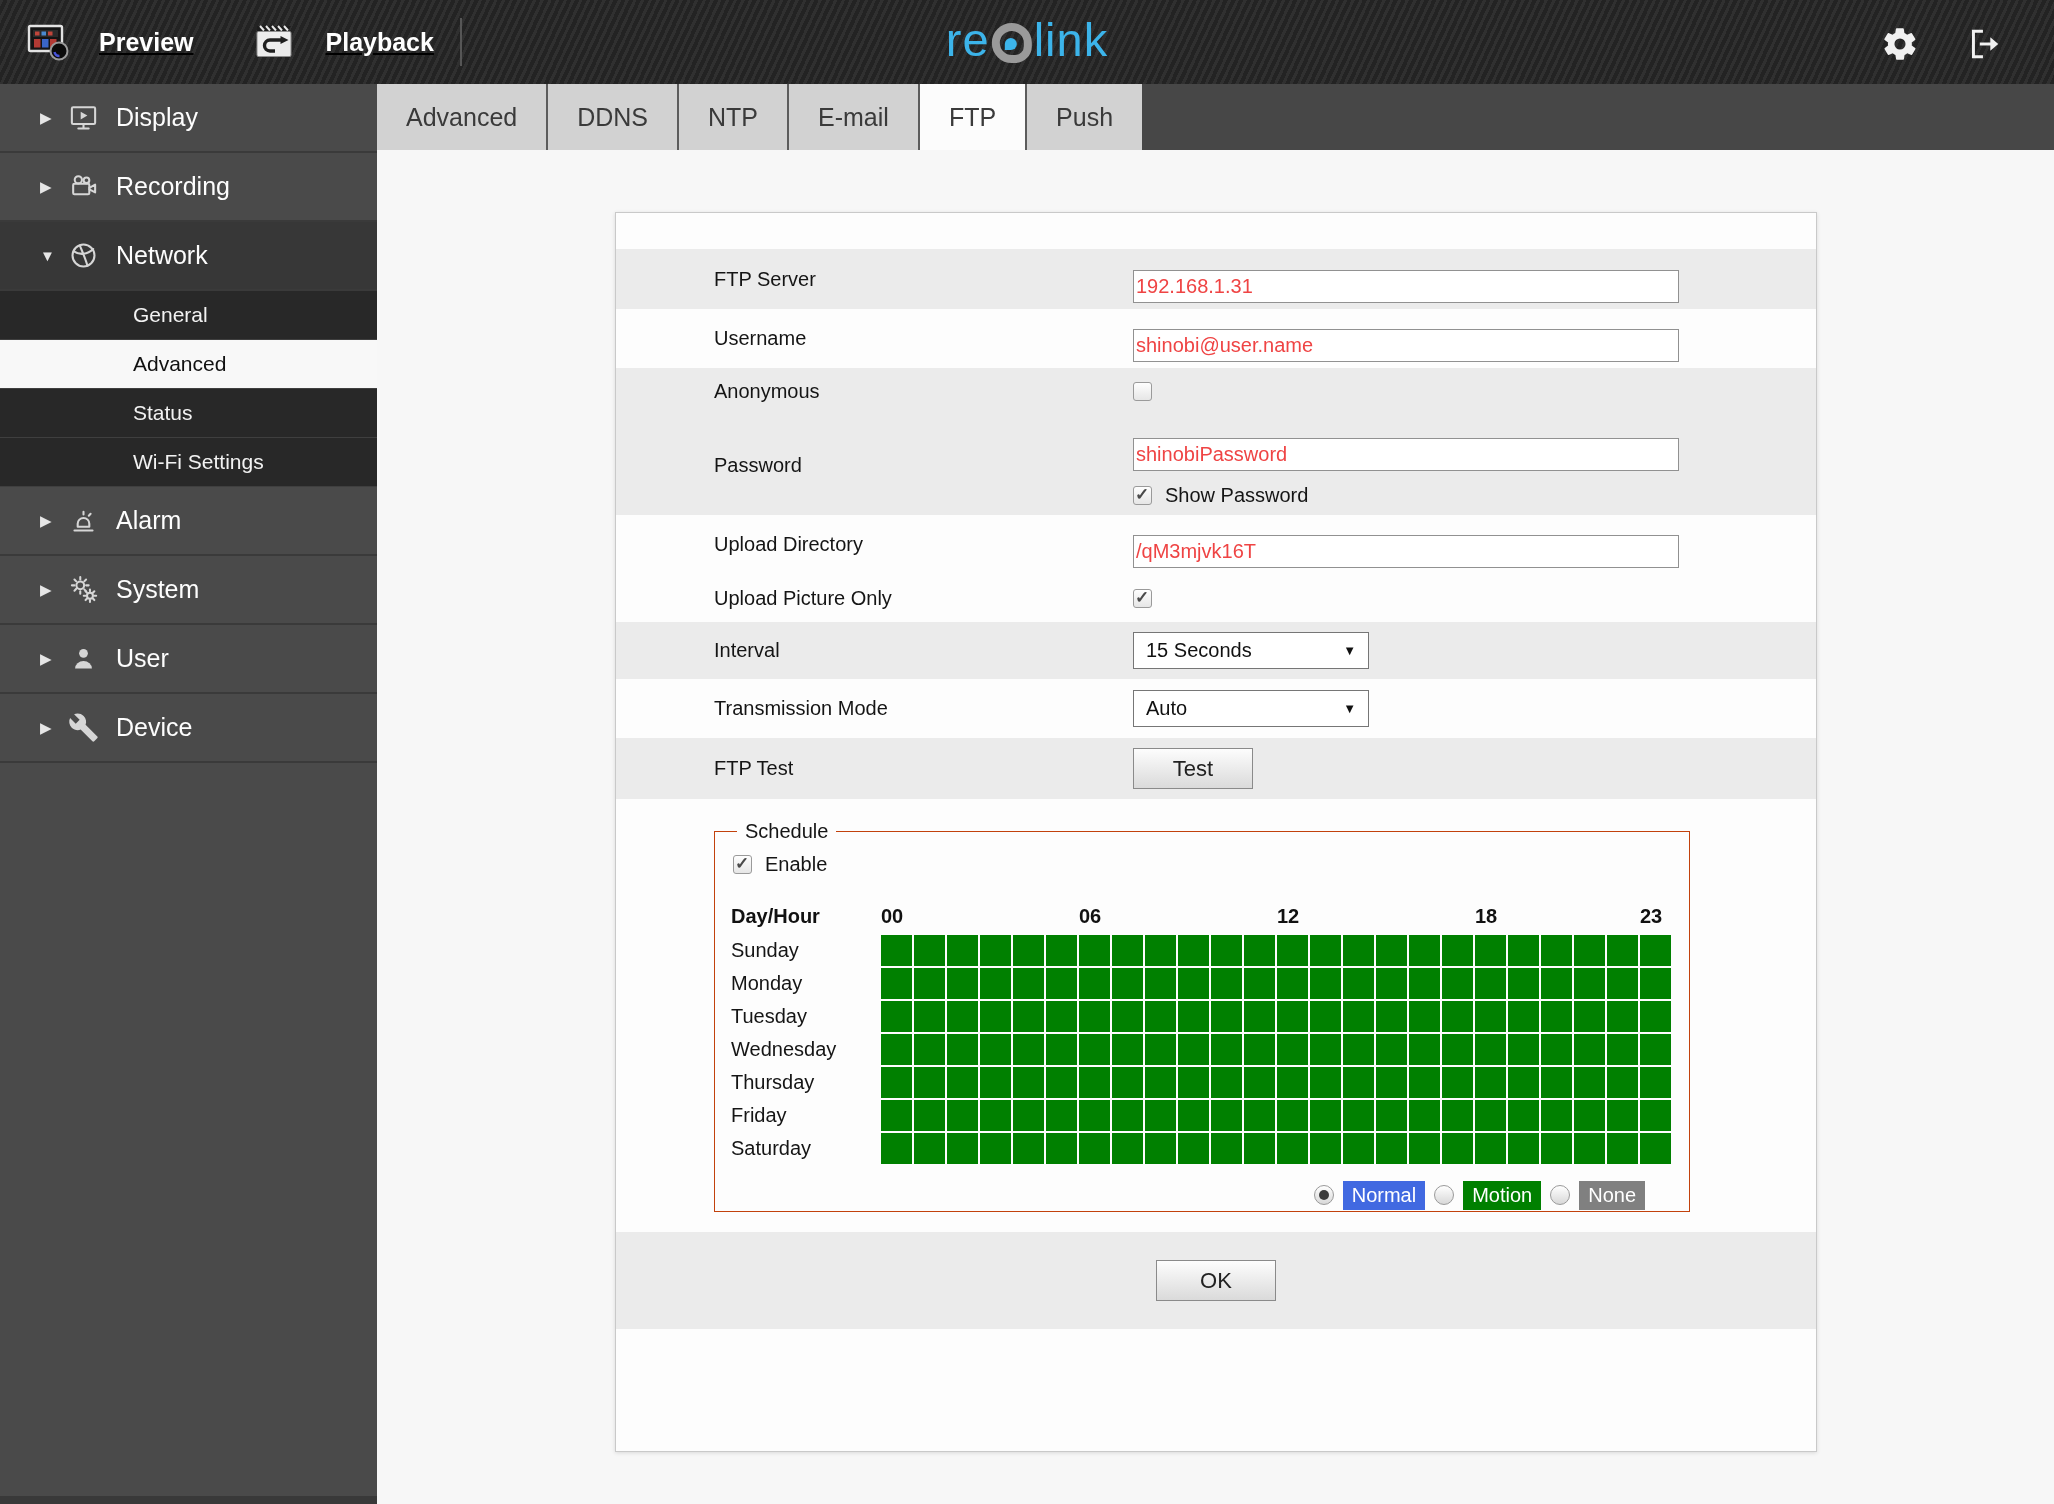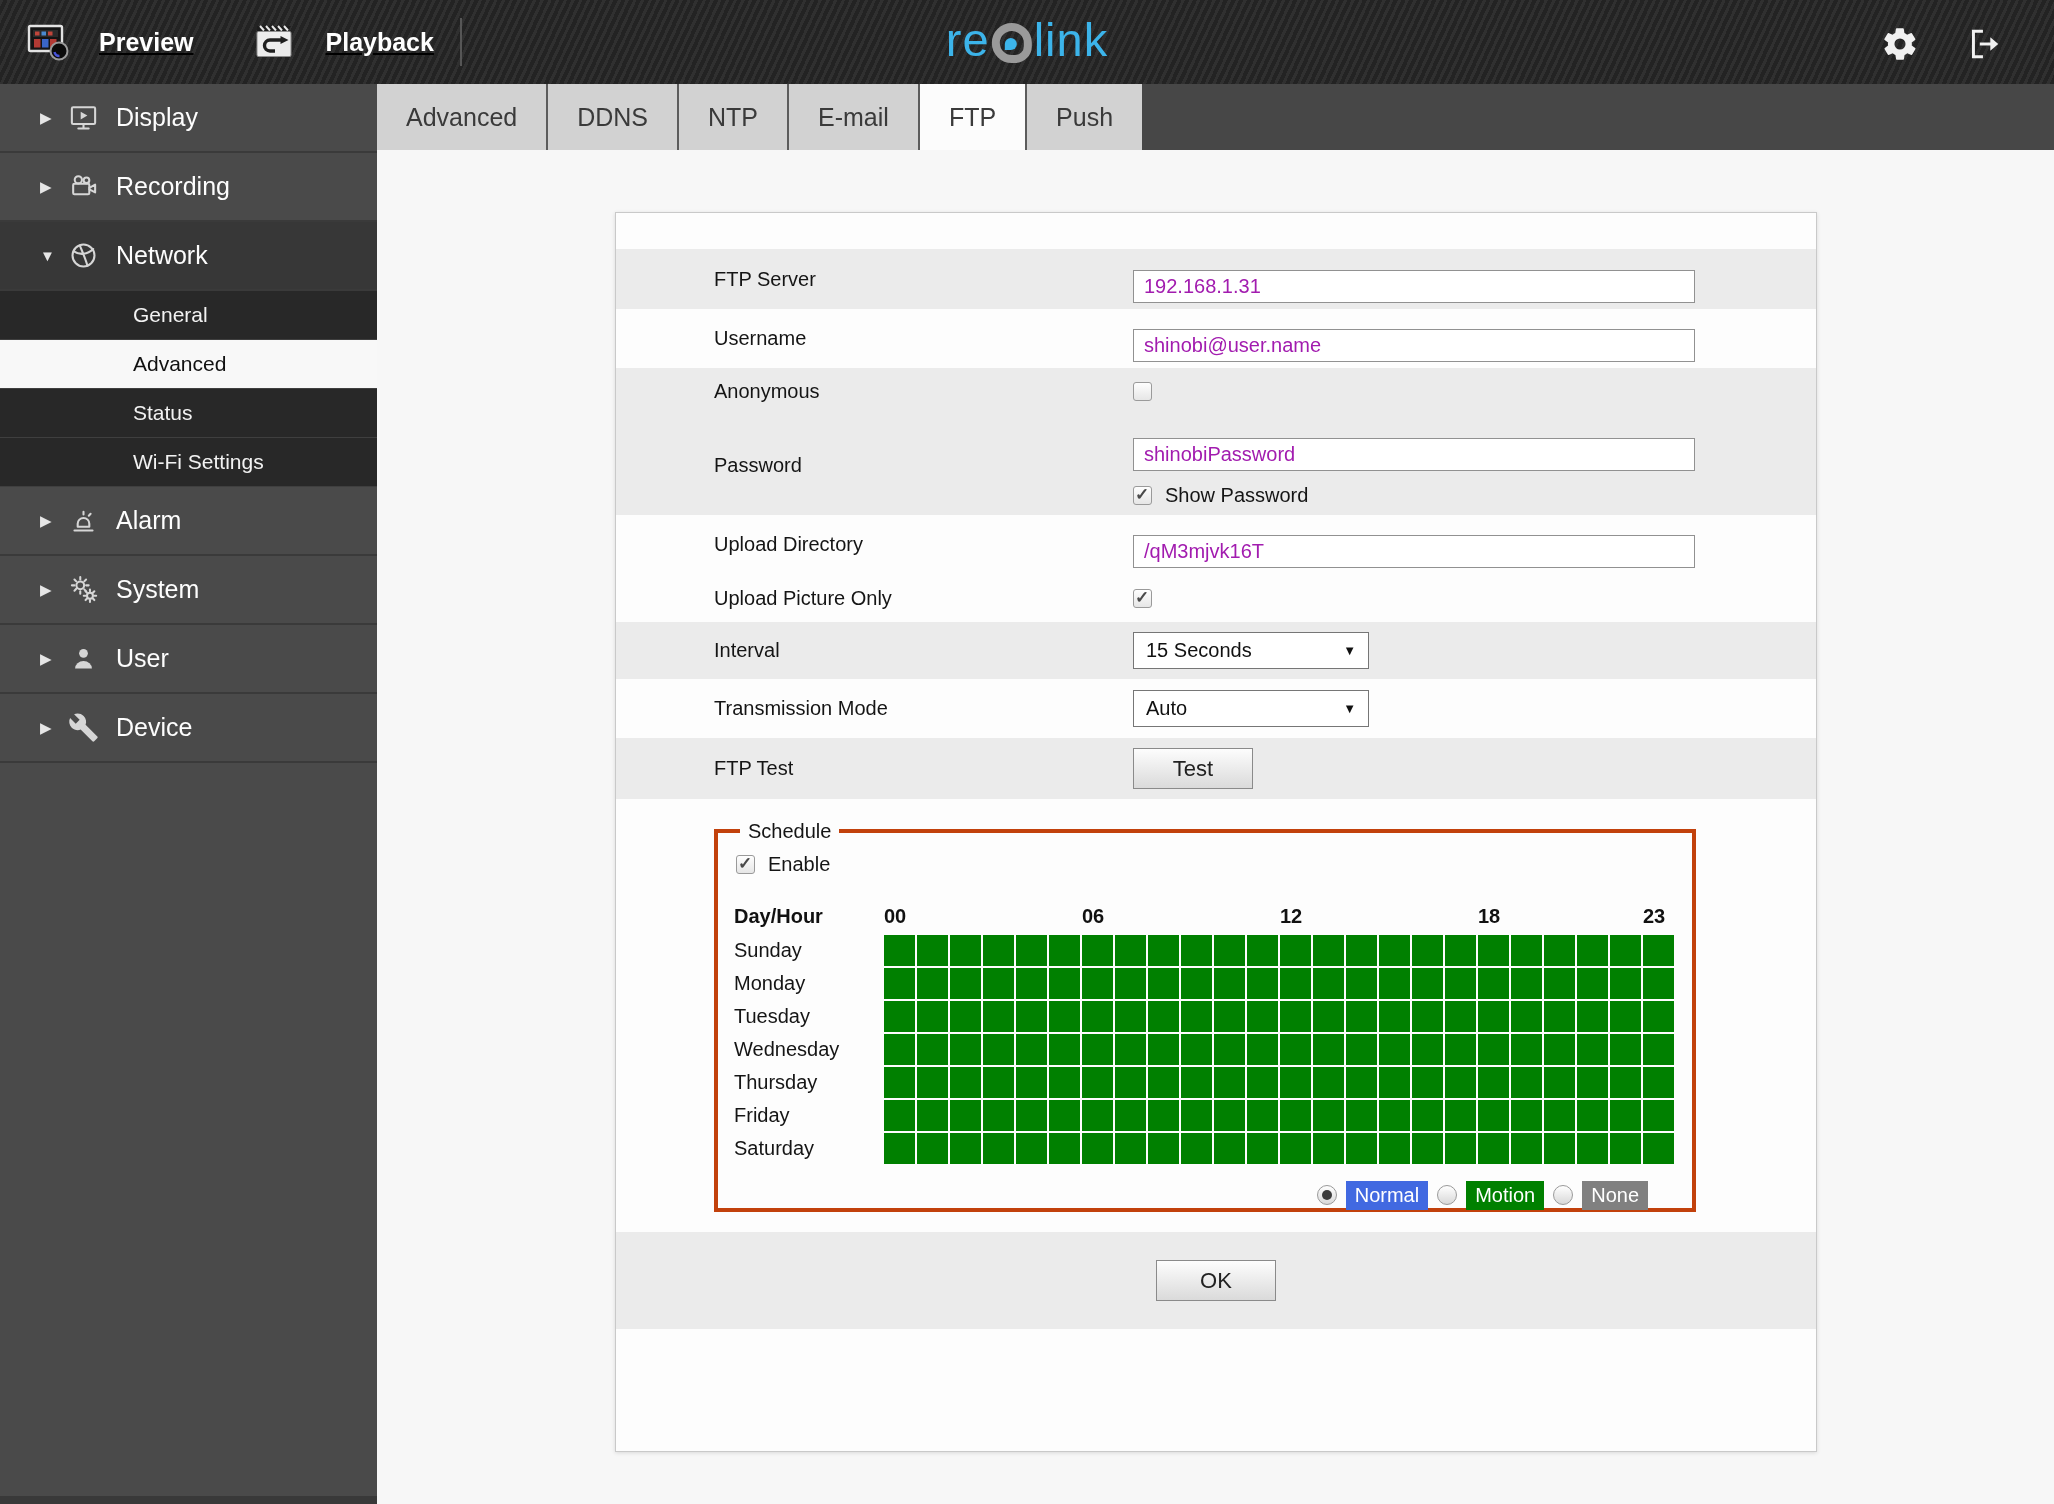--- a/index.html
+++ b/index.html
@@ -47,32 +47,32 @@
   .tab.active{background:#fcfcfc;}
   .content-body{height:1354px;background:#f7f7f7;position:relative;}
   
   .panel{position:absolute;left:238px;top:62px;width:1202px;height:1240px;background:#fdfdfd;border:1px solid #c9c9c9;box-sizing:border-box;box-shadow:0 1px 4px rgba(0,0,0,0.12);}
   .panel-top-strip{height:36px;}
   .frow{display:flex;align-items:center;}
   .frow.gray{background:#ebebeb;}
   .flabel{width:419px;padding-left:98px;font-size:20px;color:#151515;flex:none;box-sizing:content-box;}
   .fctrl{flex:1;display:flex;align-items:center;}
   .fctrl-col{flex:1;display:flex;flex-direction:column;justify-content:center;gap:13px;}
-  input.tinput{width:540px;height:31px;border:1px solid #919191;font-size:20px;padding:0 10px;font-family:inherit;color:#a21caf;background:#fff;margin-top:14px;}
+  input.tinput{width:540px;height:31px;border:1px solid #919191;font-size:20px;padding:0 2px;font-family:inherit;color:#ef4444;background:#fff;margin-top:14px;}
   .cb{width:17px;height:17px;border:1px solid #9a9a9a;border-radius:3px;background:linear-gradient(#fefefe,#e6e6e6);display:inline-block;position:relative;cursor:pointer;flex:none;}
   .cb.checked::after{content:"✓";position:absolute;left:1px;top:-3px;font-size:17px;font-weight:bold;color:#4a4a4a;}
   .cb-line{display:flex;align-items:center;gap:13px;font-size:20px;color:#151515;}
   .select{width:210px;height:35px;border:1px solid #767676;background:#fff;display:flex;align-items:center;justify-content:space-between;padding:0 12px;font-size:20px;color:#111;cursor:pointer;}
   .select::after{content:"▼";font-size:13px;color:#111;}
   .btn{border:1px solid #8a8a8a;background:linear-gradient(#fdfdfd,#dadada);font-size:22px;color:#222;font-family:inherit;cursor:pointer;}
   .btn-test{width:120px;height:41px;}
   .btn-ok{width:120px;height:41px;}
   
   .schedule-row{height:433px;display:flex;align-items:center;}
-  fieldset.sched{margin-left:98px;width:973px;height:392px;border:4px solid #c2410c;padding:2px 16px 0 16px;box-sizing:border-box;background:#fdfdfd;}
+  fieldset.sched{margin-left:98px;width:973px;height:392px;border:1px solid #c2410c;padding:2px 16px 0 16px;box-sizing:border-box;background:#fdfdfd;}
   fieldset.sched legend{font-size:20px;color:#151515;padding:0 8px;margin-left:6px;}
   .enable-line{display:flex;align-items:center;gap:13px;font-size:20px;margin:8px 0 22px 2px;color:#151515;}
   .sched-head{display:flex;height:30px;align-items:flex-end;margin-bottom:6px;}
   .dayhour{width:150px;font-weight:bold;font-size:20px;color:#111;flex:none;}
   .hours{position:relative;width:792px;height:26px;flex:none;}
   .hour-label{position:absolute;bottom:0;font-weight:bold;font-size:20px;color:#111;}
   .sgrid-row{display:flex;align-items:center;height:33px;}
   .sgrid-row .dlabel{width:150px;font-size:20px;color:#151515;flex:none;}
   .cells{display:flex;}
   .cell{width:31px;height:31px;margin-right:2px;cursor:pointer;}

